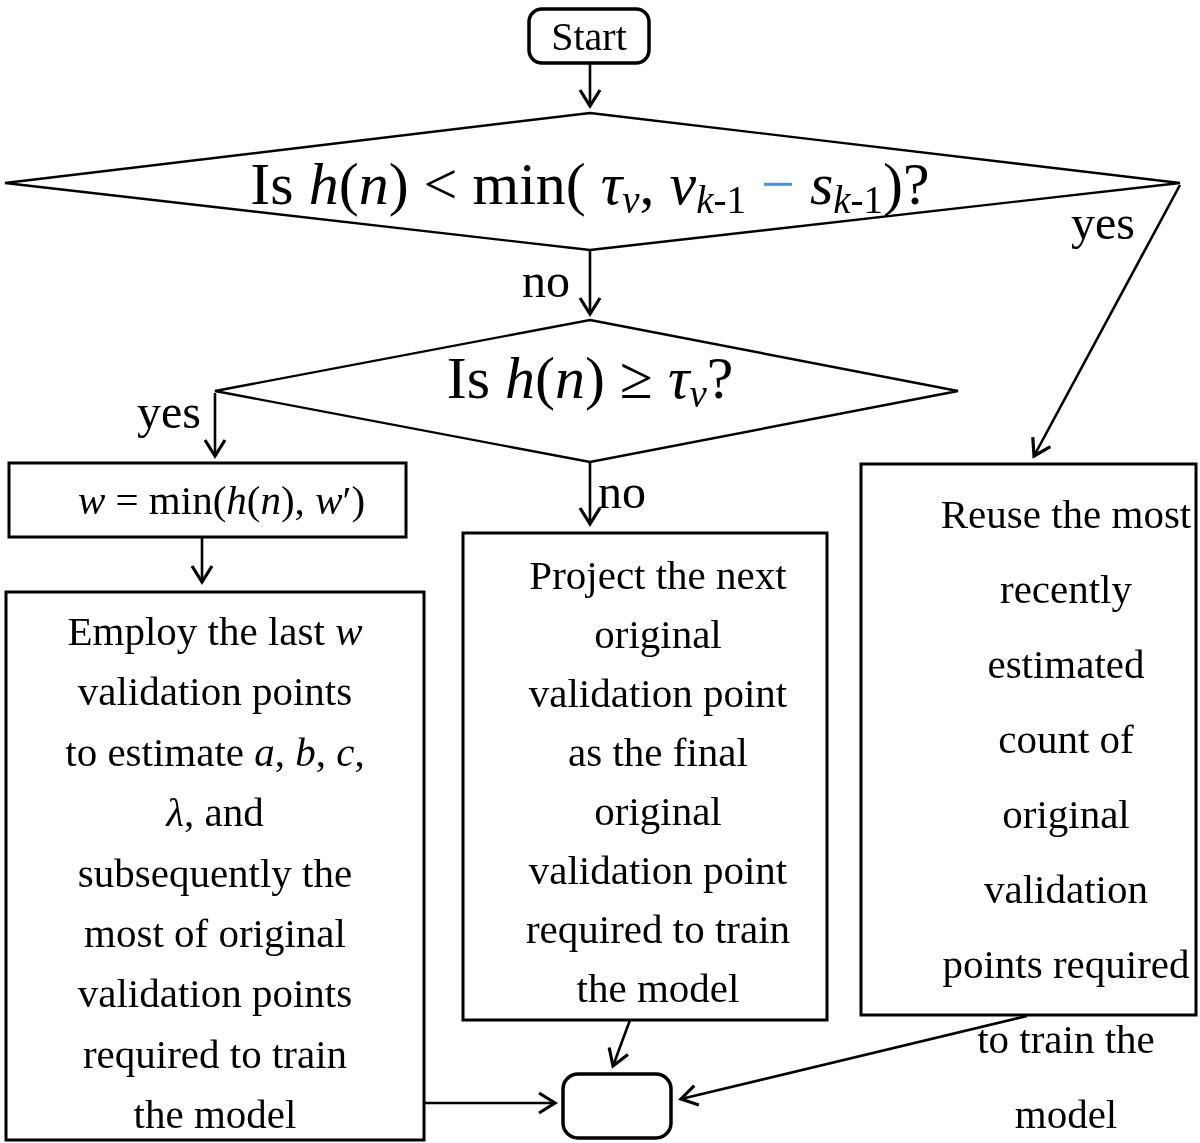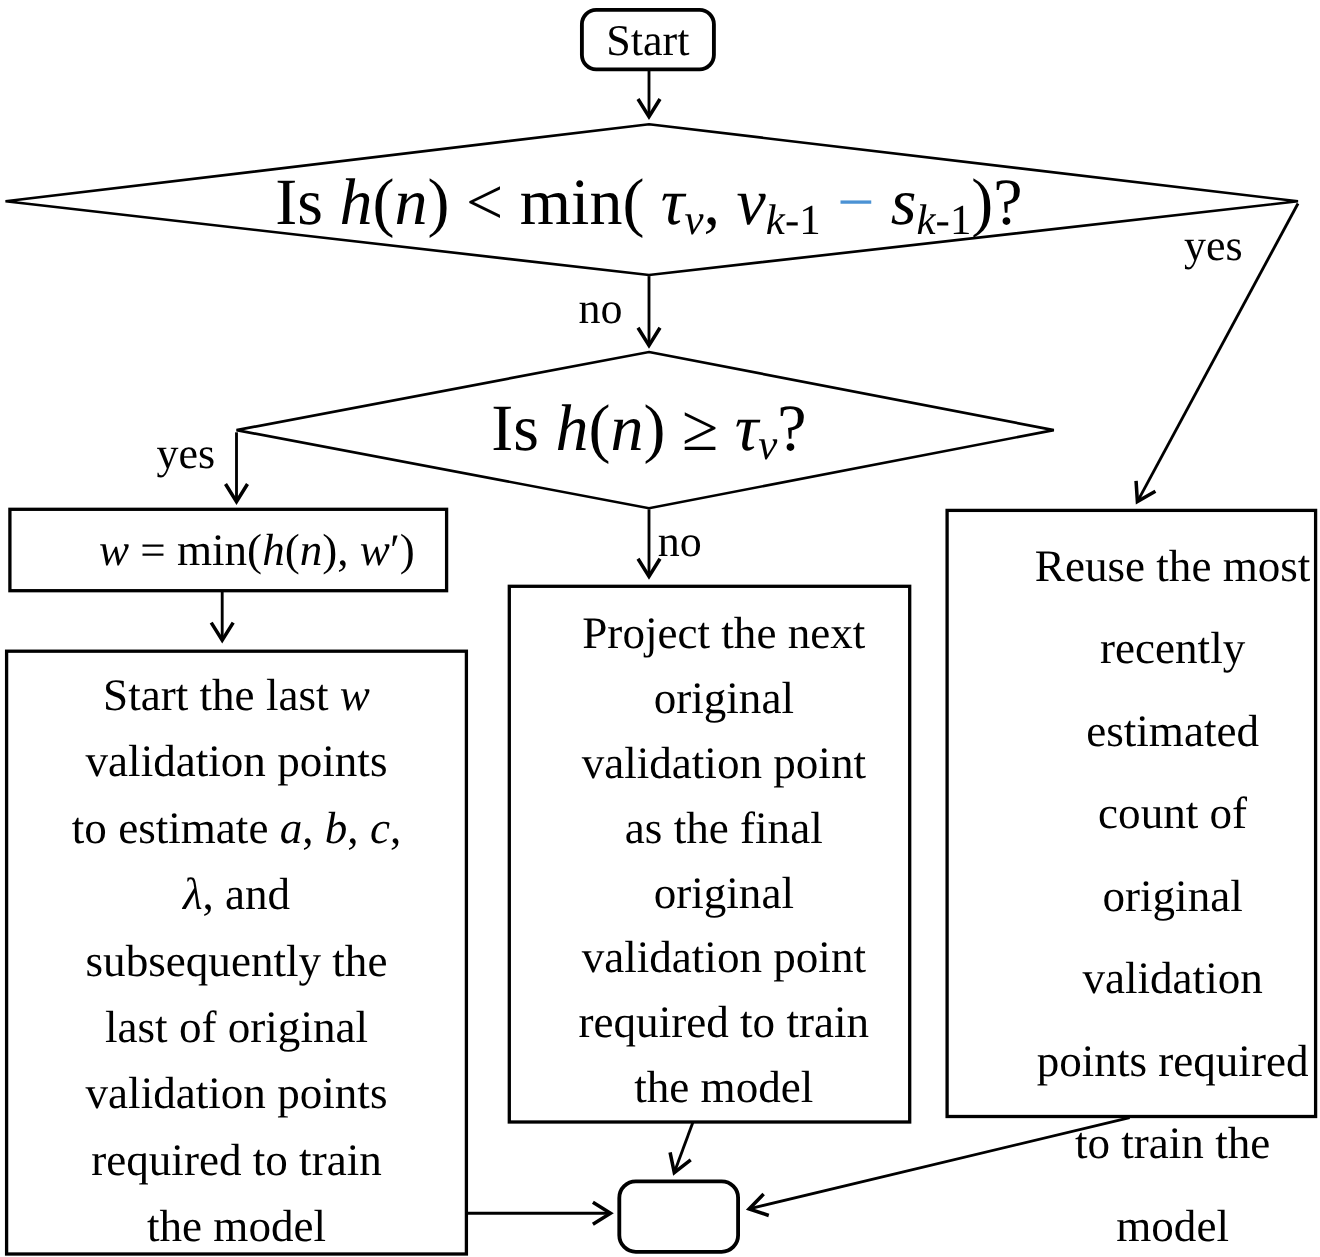--- a/index.html
+++ b/index.html
@@ -5,21 +5,21 @@
   html,body{margin:0;padding:0;background:#fff;}
   .stage{
     position:relative;width:1200px;height:1143px;background:#ffffff;
     font-family:"Liberation Serif","DejaVu Serif",serif;color:#000;
     overflow:hidden;
   }
   .stage svg{position:absolute;left:0;top:0;}
   .txt{position:absolute;text-align:center;white-space:pre-line;}
   .node-text{font-size:41px;line-height:60px;}
   .diamond-text{font-size:60px;line-height:64px;}
-  .edge-label{font-size:40px;line-height:46px;}
+  .edge-label{font-size:48px;line-height:46px;}
   .terminal-text{font-size:40px;}
   .seg-sub{font-size:0.65em;vertical-align:-0.22em;}
   .seg-i{font-style:italic;}
 </style>
 </head>
 <body>
 
 <div class="stage">
 
   <svg width="1200" height="1143" viewBox="0 0 1200 1143">
@@ -65,34 +65,34 @@
   </svg>
 
   <div class="txt terminal-text" style="left:529px;top:11px;width:120px;line-height:52px;">Start</div>
 
   <div class="txt diamond-text" style="left:170px;top:152px;width:840px;"><span>Is </span><span class="seg-i">h</span><span>(</span><span class="seg-i">n</span><span>) &lt; min( </span><span class="seg-i">τ</span><span class="seg-i seg-sub">v</span><span>, </span><span class="seg-i">v</span><span class="seg-i seg-sub">k</span><span class="seg-sub">-1</span><span> </span><span style="color: rgb(75, 146, 212);">−</span><span> </span><span class="seg-i">s</span><span class="seg-i seg-sub">k</span><span class="seg-sub">-1</span><span>)?</span></div>
 
   <div class="txt edge-label" style="left:510px;top:258px;width:72px;">no</div>
 
   <div class="txt edge-label" style="left:1048px;top:200px;width:110px;">yes</div>
 
-  <div class="txt diamond-text" style="left:340px;top:357px;width:500px;"><span>Is </span><span class="seg-i">h</span><span>(</span><span class="seg-i">n</span><span>) ≥ </span><span class="seg-i">τ</span><span class="seg-i seg-sub">v</span><span>?</span></div>
+  <div class="txt diamond-text" style="left:340px;top:346px;width:500px;"><span>Is </span><span class="seg-i">h</span><span>(</span><span class="seg-i">n</span><span>) ≥ </span><span class="seg-i">τ</span><span class="seg-i seg-sub">v</span><span>?</span></div>
 
   <div class="txt edge-label" style="left:130px;top:389px;width:78px;">yes</div>
 
   <div class="txt edge-label" style="left:598px;top:469px;width:80px;text-align:left;">no</div>
 
-  <div class="txt node-text" style="left:17px;top:470px;width:393px;padding-left:20px;"><span class="seg-i">w</span><span> = min(</span><span class="seg-i">h</span><span>(</span><span class="seg-i">n</span><span>), </span><span class="seg-i">w</span><span>′)</span></div>
+  <div class="txt node-text" style="left:5px;top:470px;width:393px;padding-left:20px;"><span class="seg-i">w</span><span> = min(</span><span class="seg-i">h</span><span>(</span><span class="seg-i">n</span><span>), </span><span class="seg-i">w</span><span>′)</span></div>
 
-  <div class="txt node-text" style="left:10px;top:601px;width:410px;line-height:60.4px;"><span>Start the last </span><span class="seg-i">w</span><span>
+  <div class="txt node-text" style="left:10px;top:601px;width:410px;line-height:60.4px;"><span>Employ the last </span><span class="seg-i">w</span><span>
 validation points
 to estimate </span><span class="seg-i">a</span><span>, </span><span class="seg-i">b</span><span>, </span><span class="seg-i">c</span><span>,
 </span><span class="seg-i">λ</span><span>, and
 subsequently the
-last of original
+most of original
 validation points
 required to train
 the model</span></div>
 
   <div class="txt node-text" style="left:466px;top:546px;width:358px;line-height:59px;margin-left:13px;">Project the next
 original
 validation point
 as the final
 original
 validation point

